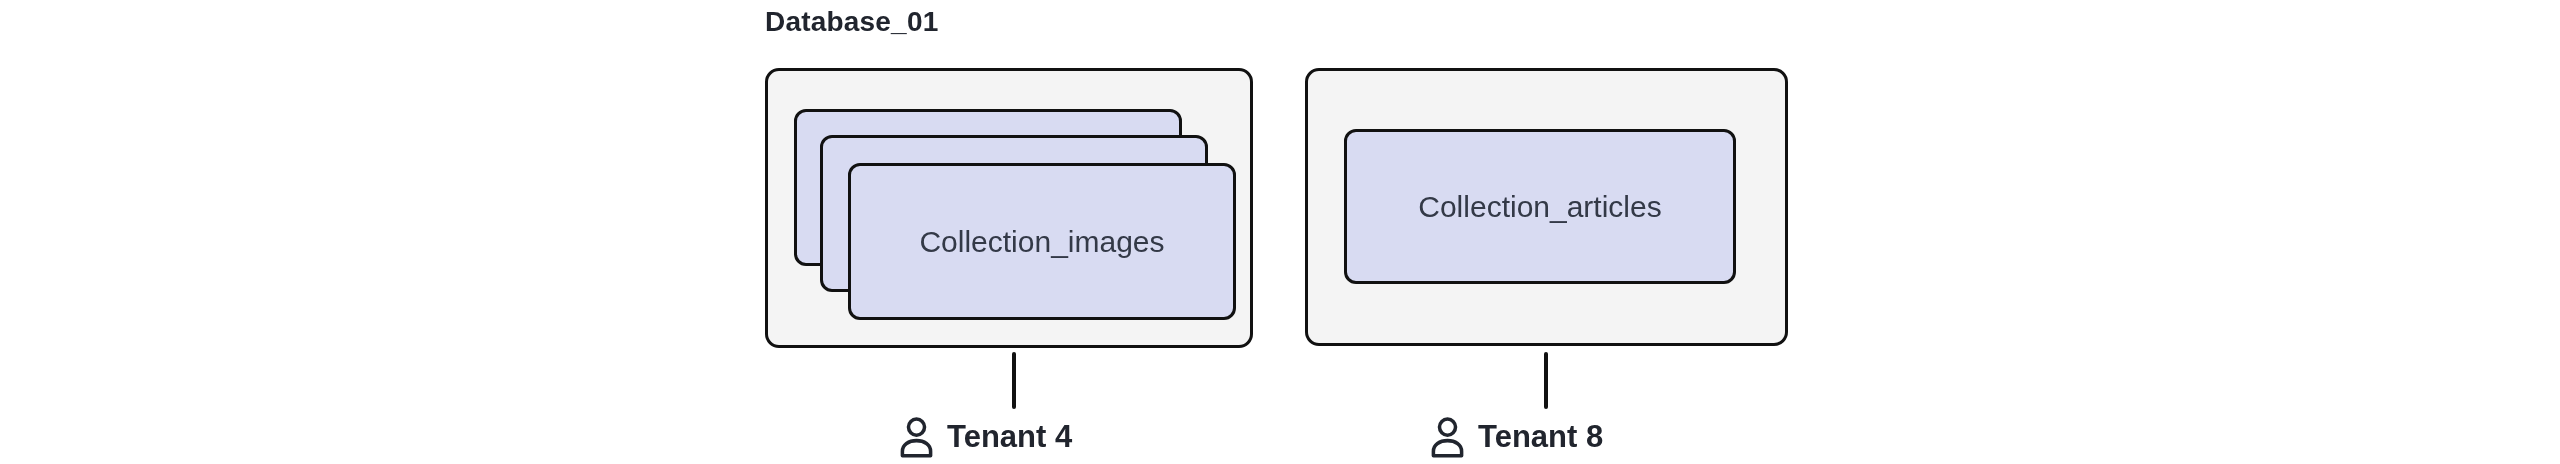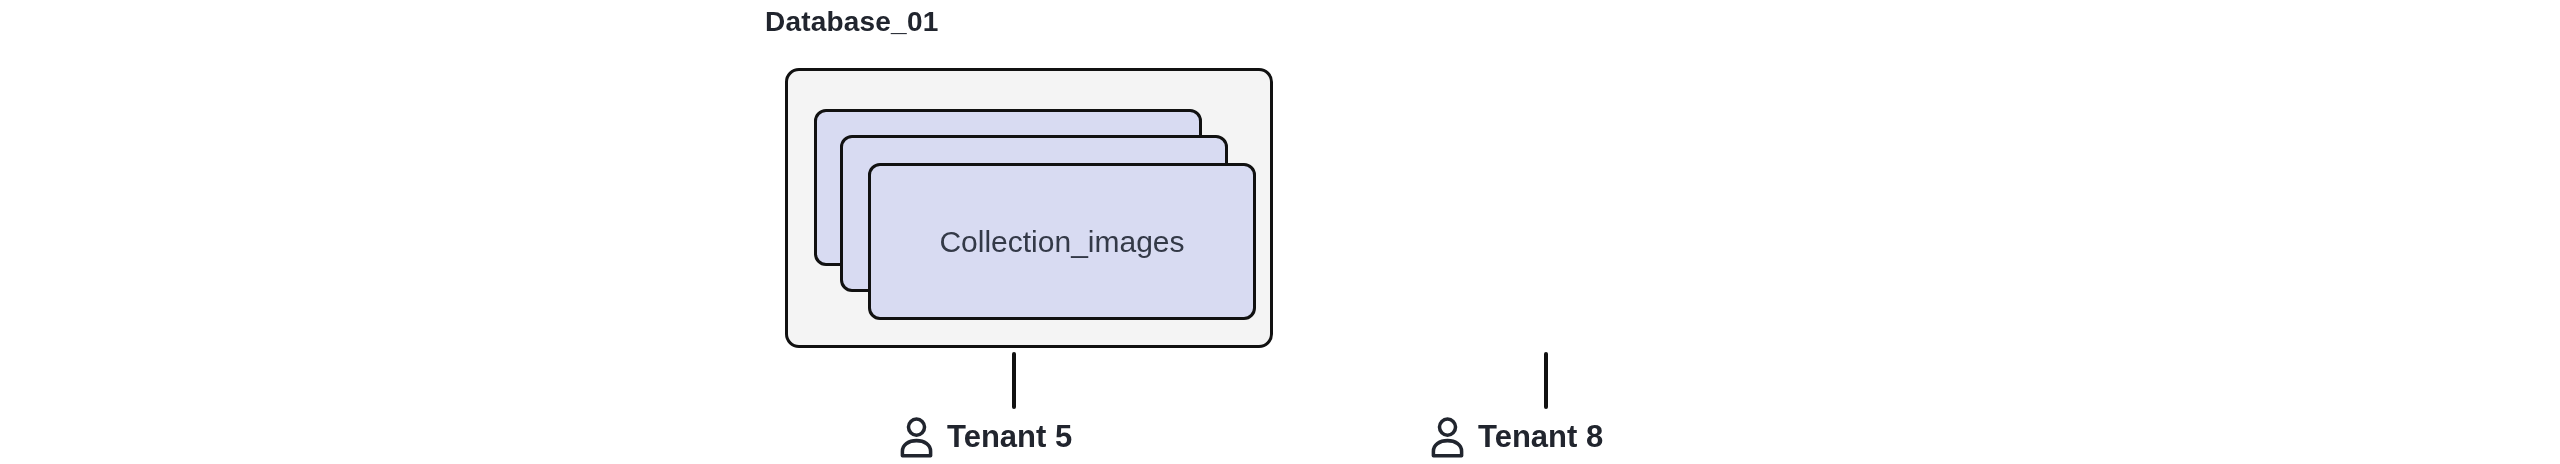--- a/index.html
+++ b/index.html
@@ -84,39 +84,44 @@
     white-space: nowrap;
   }
 </style>
 </head>
 <body>
 
 <div class="canvas">
 
   <div class="db-title" style="left:765px;">Database_01</div>
 
-  <div class="db-box" style="left:765px; width:488px; height:280px;margin-left:20px;">
+  <div class="db-box" style="left:765px; width:488px; height:280px;">
     <div class="card" style="left:26px; top:38px; width:388px; height:157px;"></div>
     <div class="card" style="left:52px; top:64px; width:388px; height:157px;"></div>
     <div class="card" style="left:80px; top:92px; width:388px; height:157px;">
       <span class="card-label">Collection_images</span>
     </div>
   </div>
 
   <div class="connector" style="left:1012px;"></div>
 
   <div class="tenant" style="left:893px;">
     <svg class="person-icon" viewBox="0 0 24 24" fill="none" stroke="var(--tenant-text)" stroke-width="1.8" stroke-linecap="round" stroke-linejoin="round">
       <circle cx="12" cy="6.7" r="4.1"></circle>
       <path d="M4.8 21.3 v-2.2 c0-3.5 3.2-5.5 7.2-5.5 s7.2 2 7.2 5.5 v2.2 z"></path>
     </svg>
-    <span class="tenant-label">Tenant 5</span>
+    <span class="tenant-label">Tenant 4</span>
   </div>
 
 
+  <div class="db-box" style="left:1305px; width:483px; height:278px;">
+    <div class="card" style="left:36px; top:58px; width:392px; height:155px;">
+      <span class="card-label">Collection_articles</span>
+    </div>
+  </div>
 
   <div class="connector" style="left:1544px;"></div>
 
   <div class="tenant" style="left:1424px;">
     <svg class="person-icon" viewBox="0 0 24 24" fill="none" stroke="var(--tenant-text)" stroke-width="1.8" stroke-linecap="round" stroke-linejoin="round">
       <circle cx="12" cy="6.7" r="4.1"></circle>
       <path d="M4.8 21.3 v-2.2 c0-3.5 3.2-5.5 7.2-5.5 s7.2 2 7.2 5.5 v2.2 z"></path>
     </svg>
     <span class="tenant-label">Tenant 8</span>
   </div>

